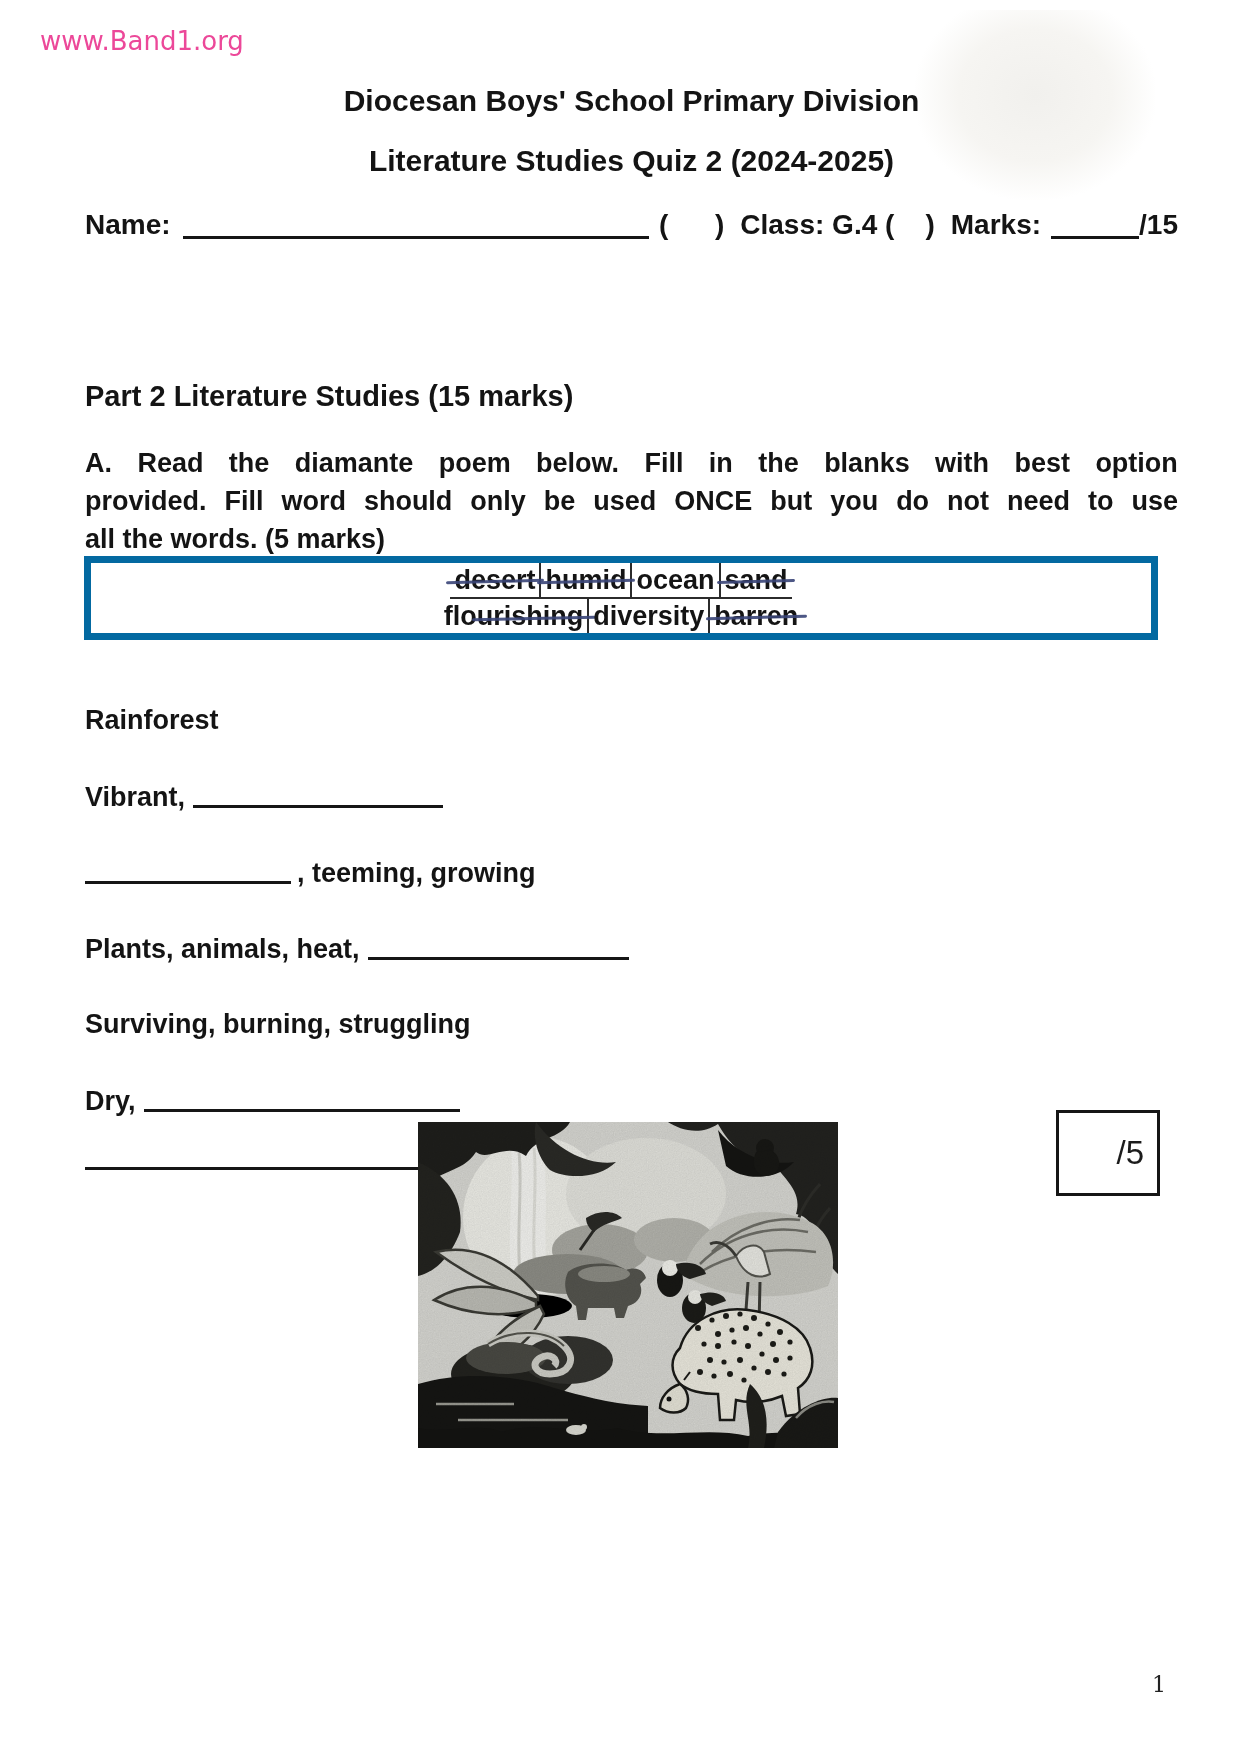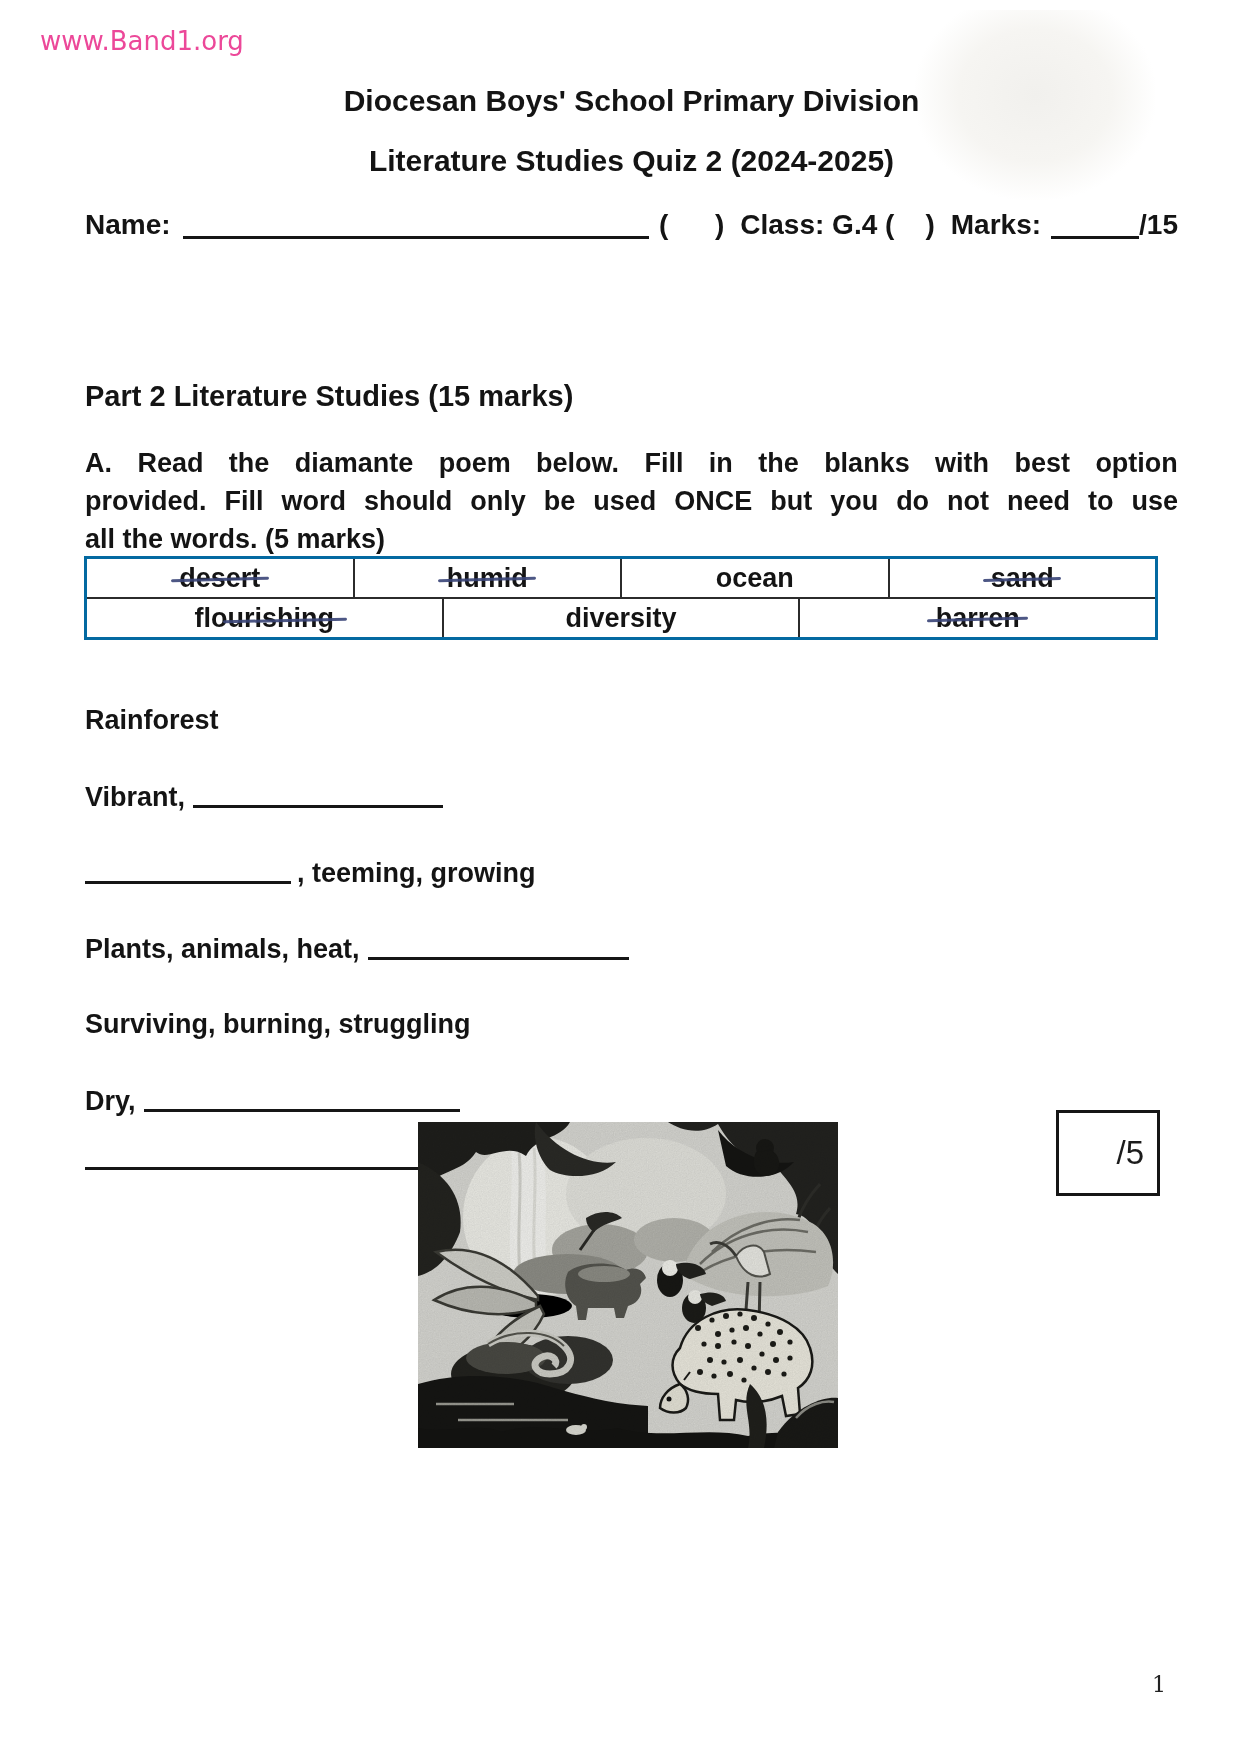--- a/index.html
+++ b/index.html
@@ -18,21 +18,21 @@
   .name-blank{flex:1;margin:0 10px 2px 12px;}
   .marks-blank{width:88px;margin:0 0 2px 10px;}
   .sig-blank{width:210px;margin:0 0 2px 12px;}
   .gap-sm{display:inline-block;width:16px;}
   sup{font-size:0.55em;vertical-align:super;}
   .part-heading{position:absolute;left:85px;top:380px;font-weight:700;font-size:29px;}
   .para{position:absolute;left:85px;right:62px;top:444px;font-weight:700;font-size:27px;}
   .jline{display:flex;justify-content:space-between;height:38px;align-items:center;}
   .lline{height:38px;display:flex;align-items:center;}
   .word-bank{position:absolute;left:84px;top:556px;width:1074px;height:84px;
-             border:3px solid #0369a1;box-sizing:border-box;display:flex;flex-direction:column;}
+             border:7px solid #0369a1;box-sizing:border-box;display:flex;flex-direction:column;align-items:center;}
   .wb-row{flex:1;display:flex;}
   .wb-row:first-child{border-bottom:2px solid #2b2b2b;}
   .wb-cell{flex:1;display:flex;align-items:center;justify-content:center;
            font-weight:700;font-size:27px;}
   .wb-cell + .wb-cell{border-left:2px solid #2b2b2b;}
   .wb-word{position:relative;display:inline-block;padding:0 4px;}
   .wb-word.struck::after{content:"";position:absolute;left:-5%;right:-5%;top:50%;height:3px;
            background:var(--pen,#3a4578);transform:rotate(-1.6deg);border-radius:2px;opacity:.9;}
   .wb-word.struck-partial::after{content:"";position:absolute;left:22%;right:-6%;top:52%;height:3px;
            background:var(--pen,#3a4578);transform:rotate(-1.2deg);border-radius:2px;opacity:.9;}

